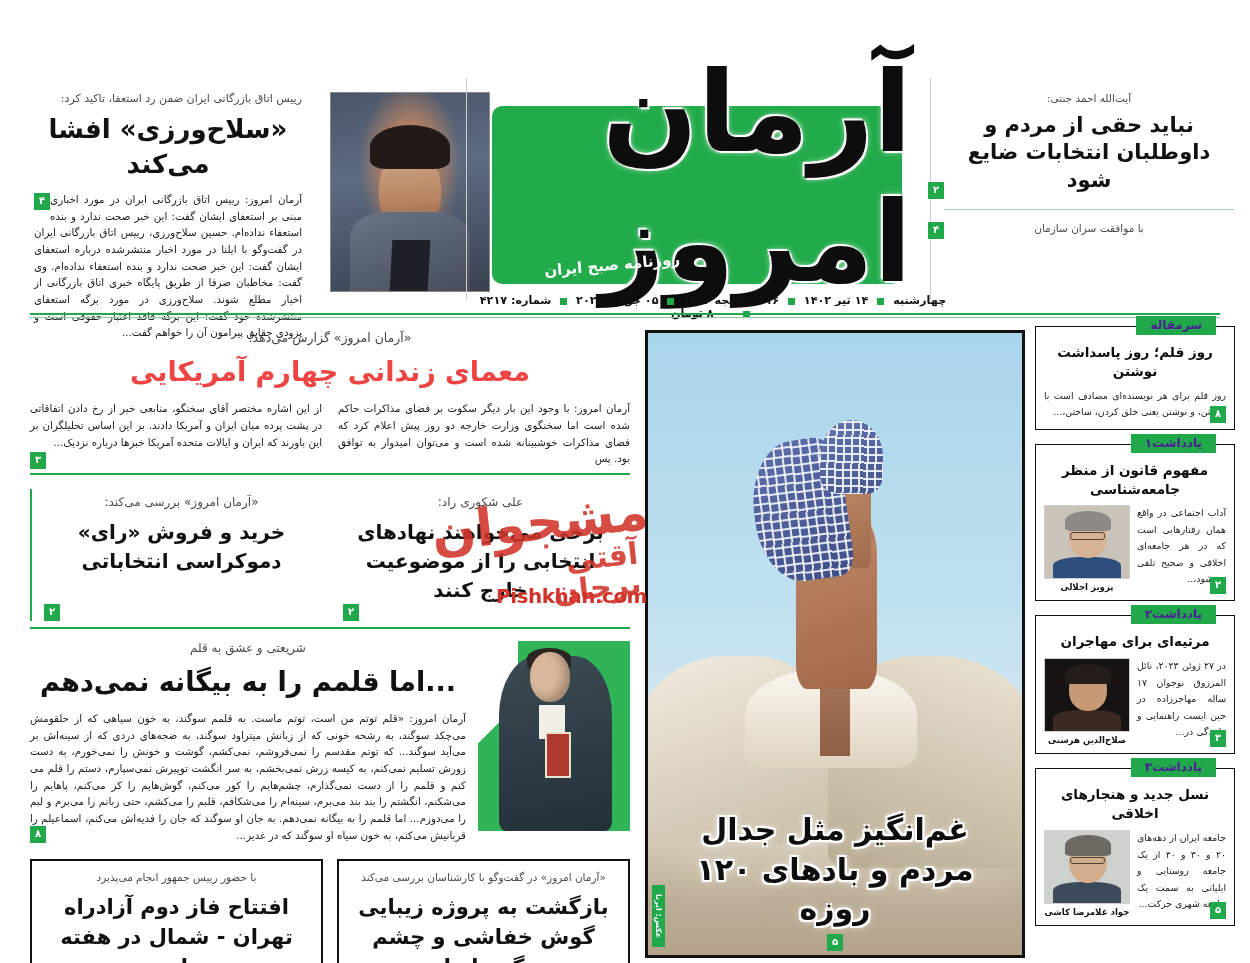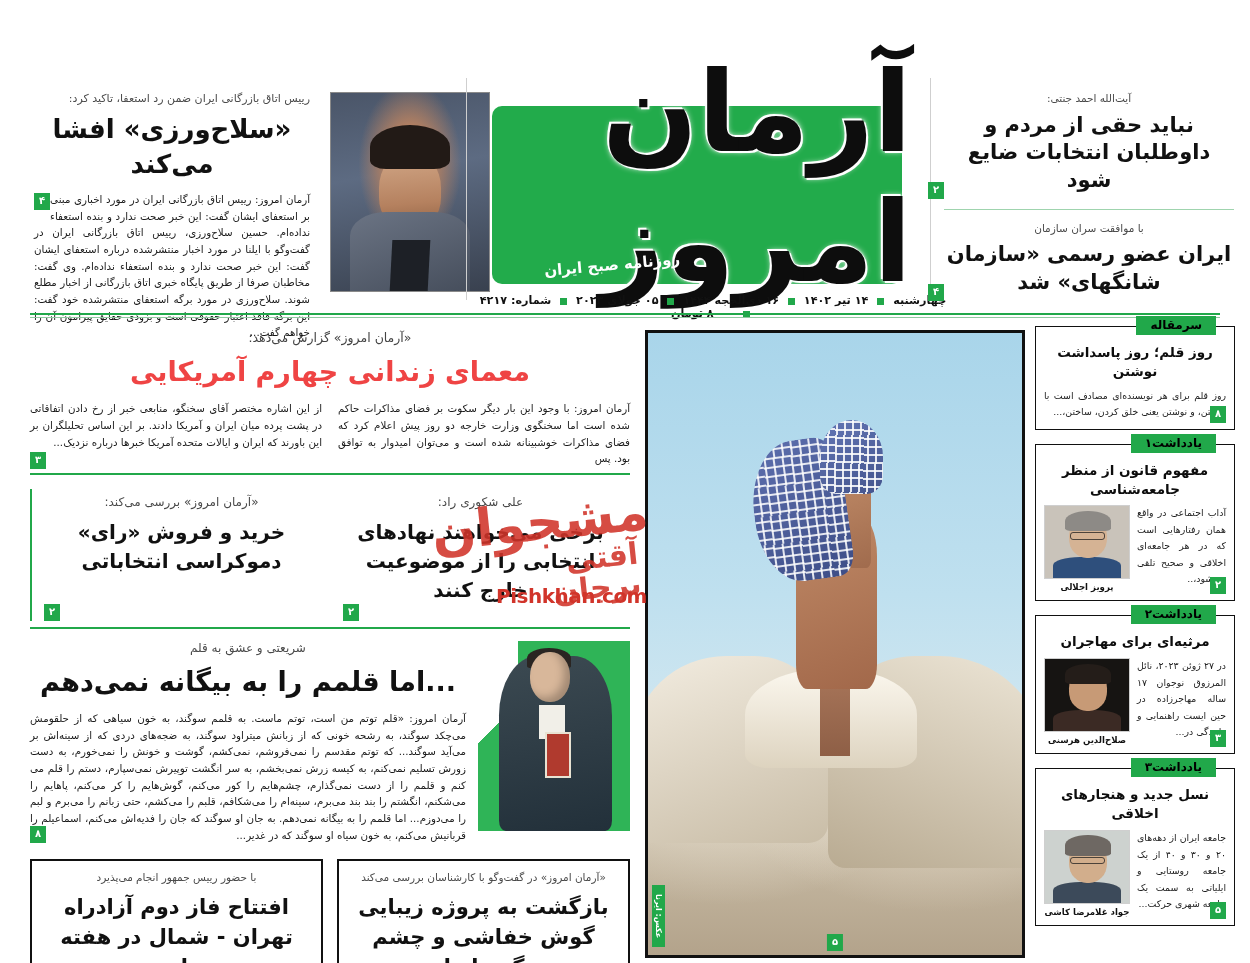--- a/index.html
+++ b/index.html
@@ -27,21 +27,21 @@
   .pagebadge {
     display:inline-block; background:#21a84a; color:#fff;
     font-size:10px; font-weight:bold; line-height:1;
     padding:3px 5px 4px; text-align:center; min-width:14px;
     vertical-align:middle;
   }
 
   
   .top-zone { position:absolute; left:0; top:0; width:1250px; height:318px; }
 
-  .top-left { position:absolute; right:760px; left:34px; top:92px; width:456px; display:flex; gap:20px; }
+  .top-left { position:absolute; right:760px; left:34px; top:92px; width:456px; display:flex; gap:28px; }
   .tl-photo {
     width:160px; height:200px; flex:0 0 160px;
     background:
       radial-gradient(ellipse at 50% 36%, #c99a7e 0%, #b07f62 22%, rgba(176,127,98,0) 46%),
       linear-gradient(170deg, #4a5568 0%, #5d6b82 40%, #39414f 100%);
     border:1px solid #8a8a8a; position:relative; overflow:hidden;
   }
   .tl-photo::before{
     content:""; position:absolute; left:50%; top:30%; width:62px; height:78px;
     transform:translateX(-50%); border-radius:46% 46% 42% 42%;
@@ -239,21 +239,21 @@
     position:absolute; left:4px; bottom:8px; width:13px; height:62px;
     background:#21a84a; color:#fff; font-size:8px; font-weight:bold;
     writing-mode:vertical-rl; text-orientation:mixed;
     display:flex; align-items:center; justify-content:center; direction:rtl;
   }
 
   
   .sidebar { position:absolute; left:1035px; top:326px; width:200px; }
   .sb-box { border:1.5px solid #111; margin-bottom:14px; padding:16px 8px 8px; position:relative; }
   .sb-head {
-    position:absolute; right:18px; top:-11px; background:#21a84a; color:#000000;
+    position:absolute; right:18px; top:-11px; background:#21a84a; color:#4c1d95;
     font-size:12px; font-weight:bold; padding:3px 14px 4px; line-height:1;
     letter-spacing:0.3px;
   }
   .sb-title { font-size:13.5px; font-weight:bold; color:#0d0d0d; text-align:center; line-height:1.4; margin-bottom:7px; }
   .sb-row { display:flex; gap:7px; align-items:flex-start; }
   .sb-excerpt { flex:1; font-size:9.4px; line-height:1.75; color:#1b1b1b; text-align:justify; }
   .sb-figure { width:86px; flex:0 0 86px; }
   .sb-img { width:86px; height:74px; position:relative; overflow:hidden; border:1px solid #cfcfcf; }
   .sb-name { font-size:8.6px; font-weight:bold; text-align:center; margin-top:3px; color:#111; }
   .sb-badge { position:absolute; right:8px; bottom:6px; }
@@ -335,21 +335,20 @@
 
     <div class="top-right">
       <div class="tr-item">
         <div class="kicker">آیت‌الله احمد جنتی:</div>
         <div class="headline">نباید حقی از مردم و داوطلبان انتخابات ضایع شود</div>
         <span class="pagebadge tr-badge">۲</span>
       </div>
       <div class="tr-sep"></div>
       <div class="tr-item">
         <div class="kicker">با موافقت سران سازمان</div>
-        <div class="headline">ایران عضو رسمی «سازمان شانگهای» شد</div>
         <span class="pagebadge tr-badge">۴</span>
       </div>
     </div>
 
     <div class="top-hr"></div>
     <div class="top-hr2"></div>
   </div>
 
   <div class="left-col">
 
@@ -417,20 +416,23 @@
     <div class="cp-rockB"></div>
     <div class="cp-rockC"></div>
     <div class="cp-figure">
       <div class="cp-legs"></div>
       <div class="cp-robe"></div>
       <div class="cp-torso"></div>
       <div class="cp-cloth"></div>
       <div class="cp-hood"></div>
     </div>
     <div class="cp-credit">عکس: ایرنا</div>
+    <div class="cp-caption">
+      <div class="ct">غم‌انگیز مثل جدال مردم و بادهای ۱۲۰ روزه</div>
+    </div>
     <span class="pagebadge cp-badge">۵</span>
   </div>
 
   <div class="sidebar">
 
     <div class="sb-box">
       <div class="sb-head">سرمقاله</div>
       <div class="sb-title">روز قلم؛ روز پاسداشت نوشتن</div>
       <div class="sb-row">
         <div class="sb-excerpt">روز قلم برای هر نویسنده‌ای مصادف است با نوشتن، و نوشتن یعنی خلق کردن، ساختن،...</div>

